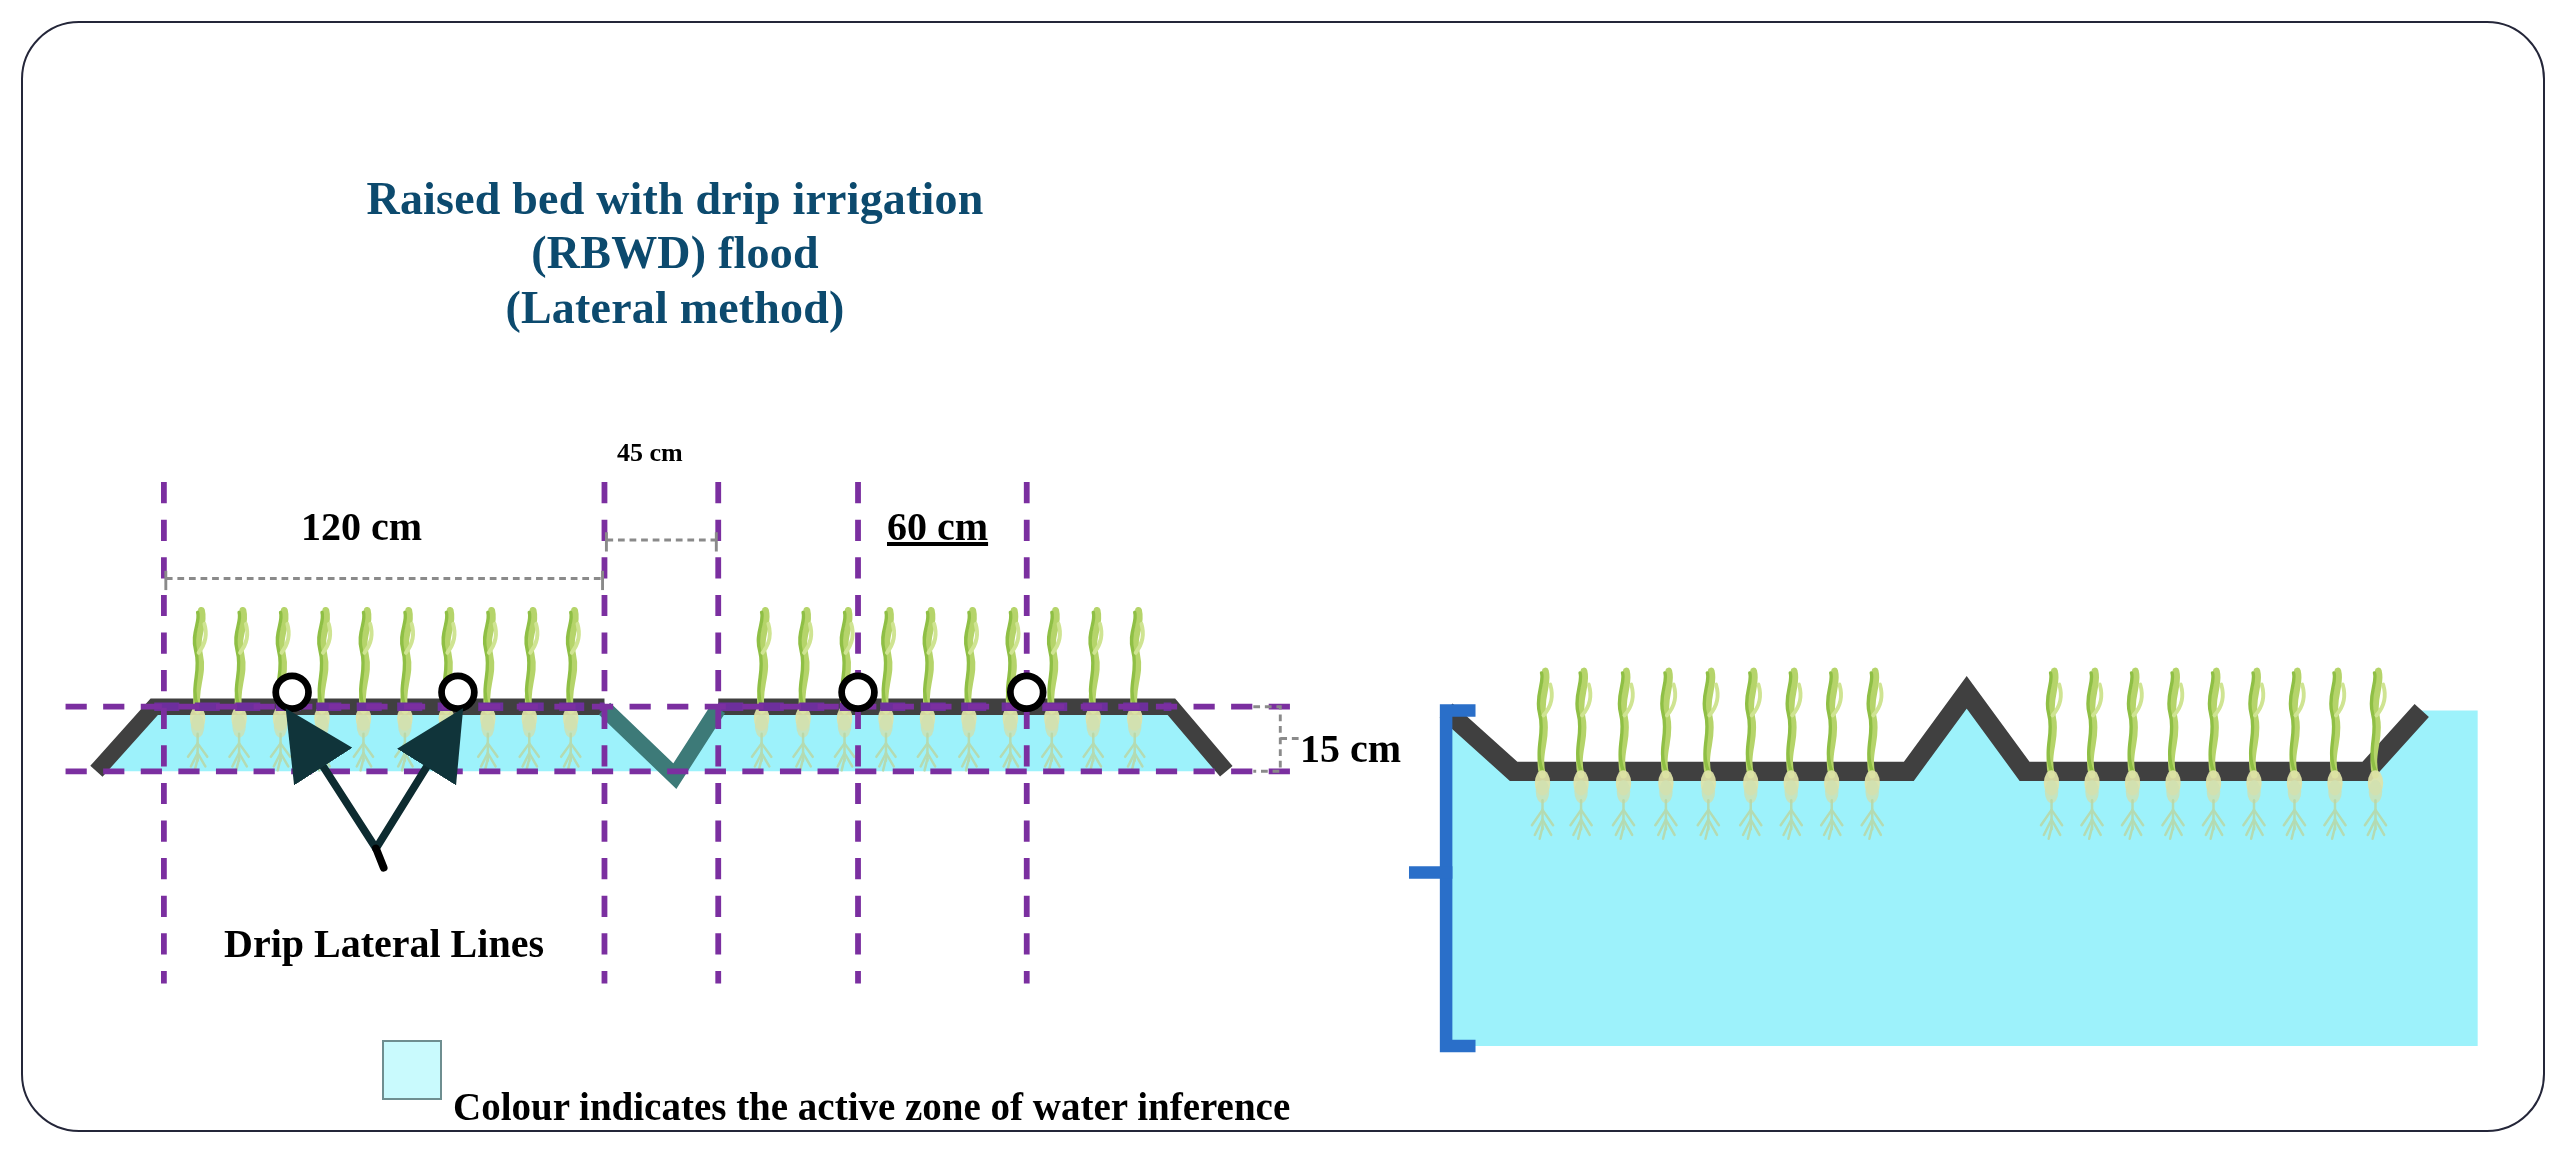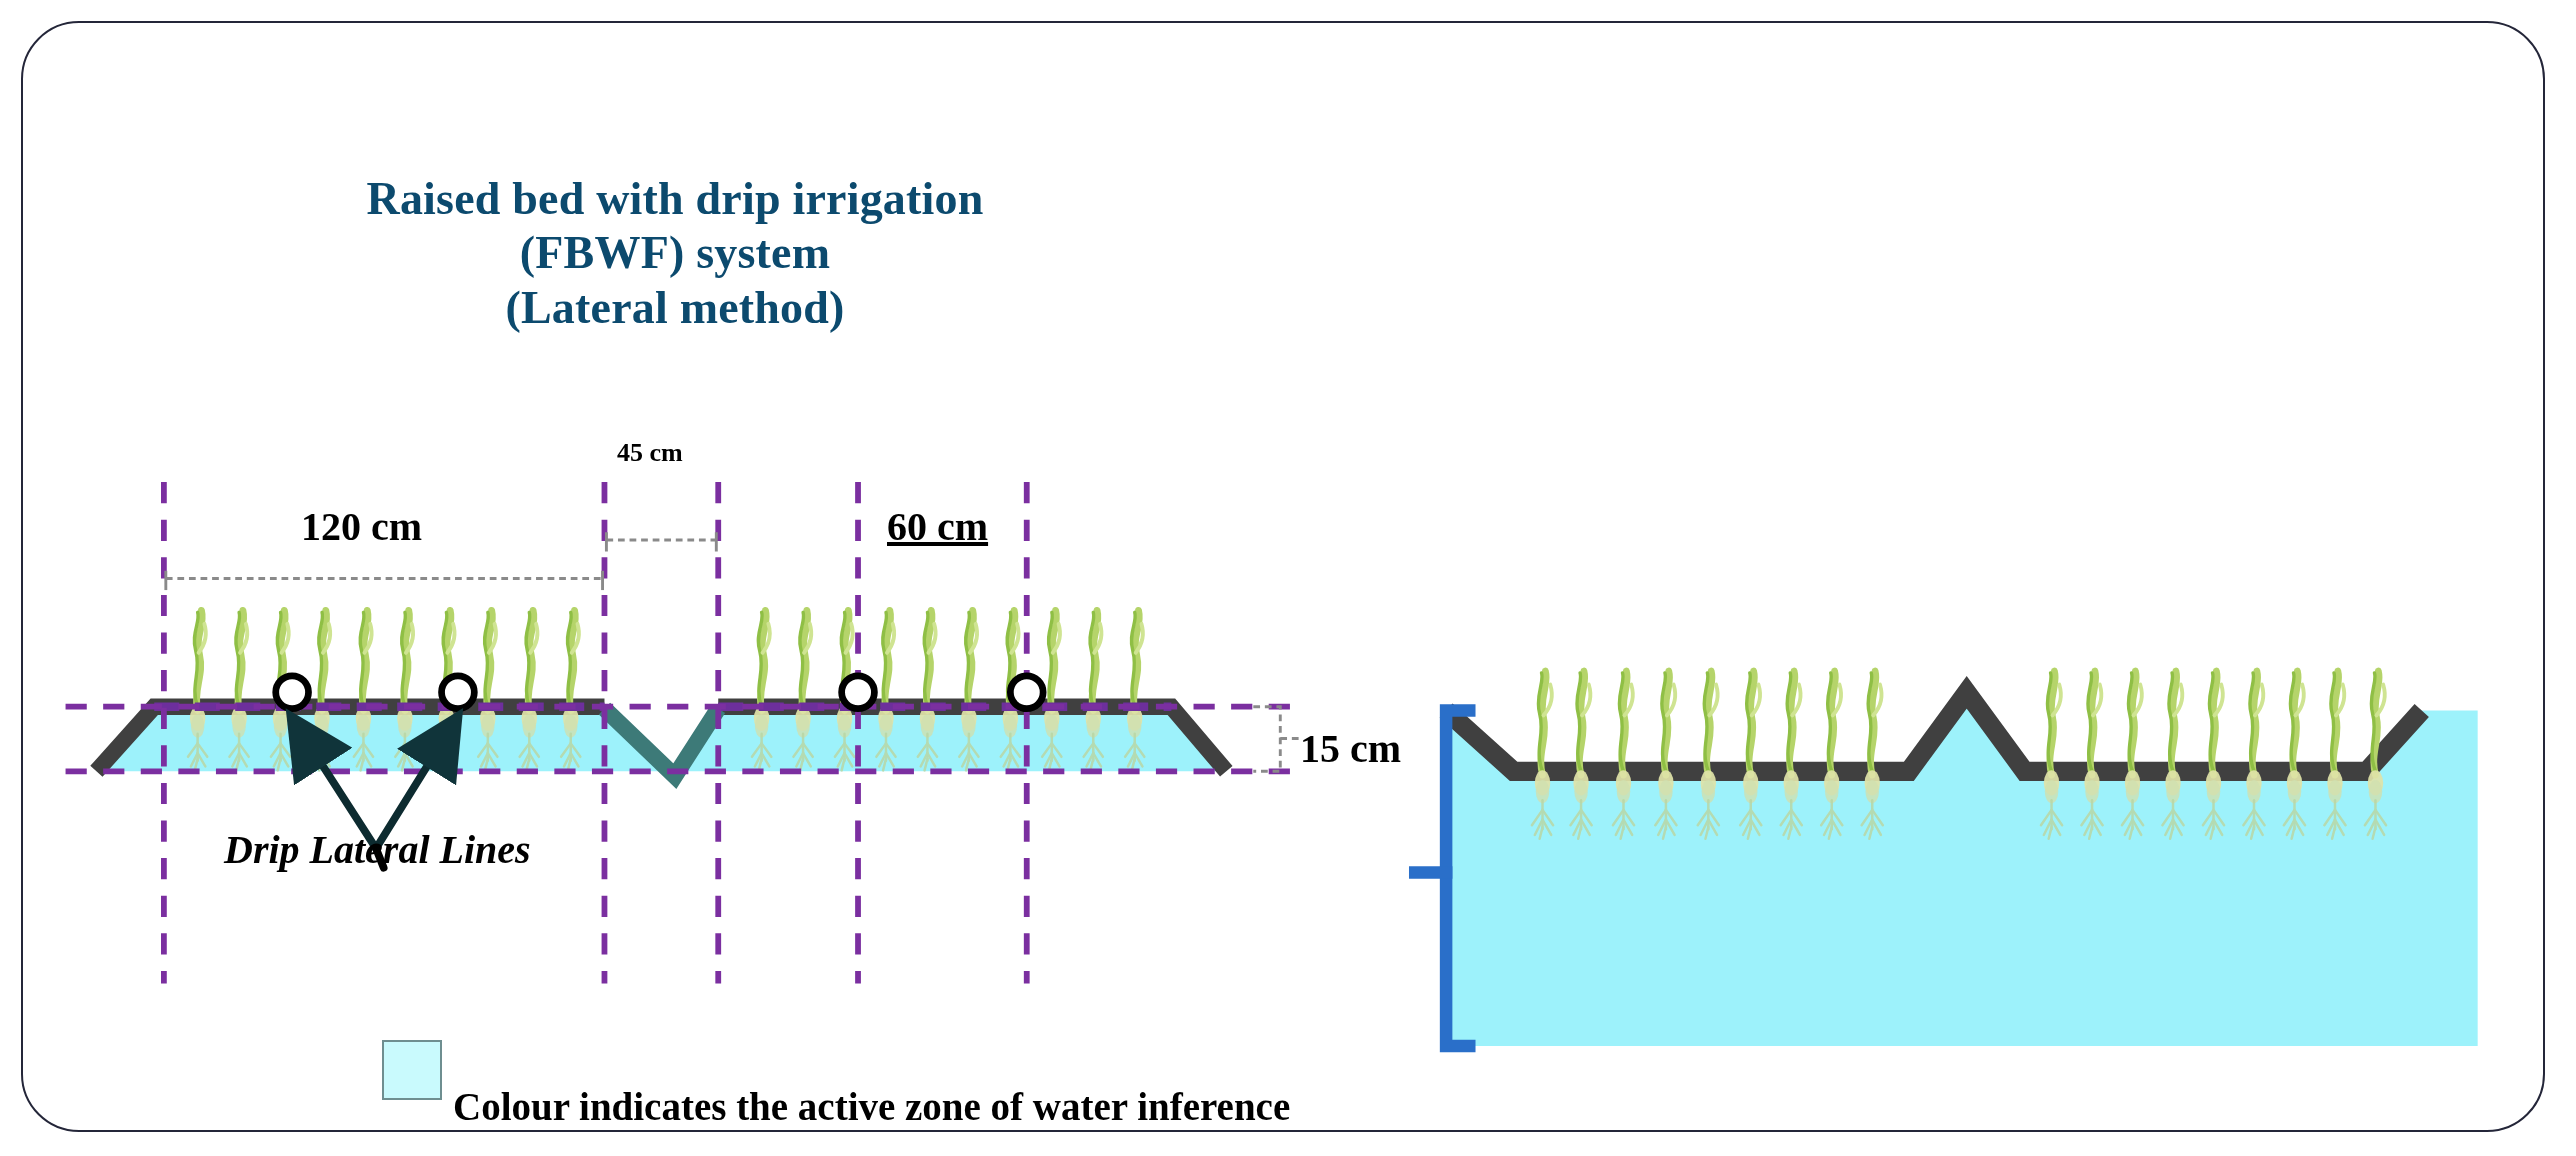--- a/index.html
+++ b/index.html
@@ -21,40 +21,40 @@
   }
   #title-left{left:164px;top:172px;width:1022px;font-size:46px;}
   #title-right{left:1485px;top:181px;width:983px;font-size:46px;}
 
   
   .lbl{position:absolute;color:#000;font-family:"Liberation Serif",serif;font-weight:bold;}
   #lbl-120{left:301px;top:503px;font-size:40px;}
   #lbl-45{left:617px;top:438px;font-size:26px;}
   #lbl-60{left:887px;top:503px;font-size:40px;text-decoration:underline;}
   #lbl-15{left:1300px;top:725px;font-size:40px;}
-  #lbl-drip{left:224px;top:826px;font-size:40px;font-style:italic;}
+  #lbl-drip{left:224px;top:920px;font-size:40px;}
   #lbl-legend{left:453px;top:1084px;font-size:39px;font-weight:bold;}
 
   
   #legend-swatch{
     position:absolute;left:382px;top:1040px;width:60px;height:60px;
     background:#c9fafd;border:2.9px solid #6e8e90;box-sizing:border-box;
   }
 
   svg{position:absolute;left:0;top:0;overflow:visible;}
 </style>
 </head>
 <body>
 
 <div id="root">
   <div id="frame"></div>
 
   <div class="title" id="title-left">
     <div>Raised bed with drip irrigation</div>
-    <div>(FBWF) system</div>
+    <div>(RBWD) flood</div>
     <div>(Lateral method)</div>
   </div>
 
 
   <svg width="2576" height="1157" viewBox="0 0 2672 1200">
     <defs>
 
       <g id="plant">
         <path d="M0,0 C-5,-22 7,-36 2,-58 C-3,-78 8,-88 4,-104" stroke="#b5d46a" stroke-width="7" fill="none" stroke-linecap="round"></path>
         <path d="M0,-4 C-8,-26 4,-40 -2,-62 C-7,-80 3,-92 0,-102" stroke="#8fbf45" stroke-width="3.5" fill="none" stroke-linecap="round"></path>

